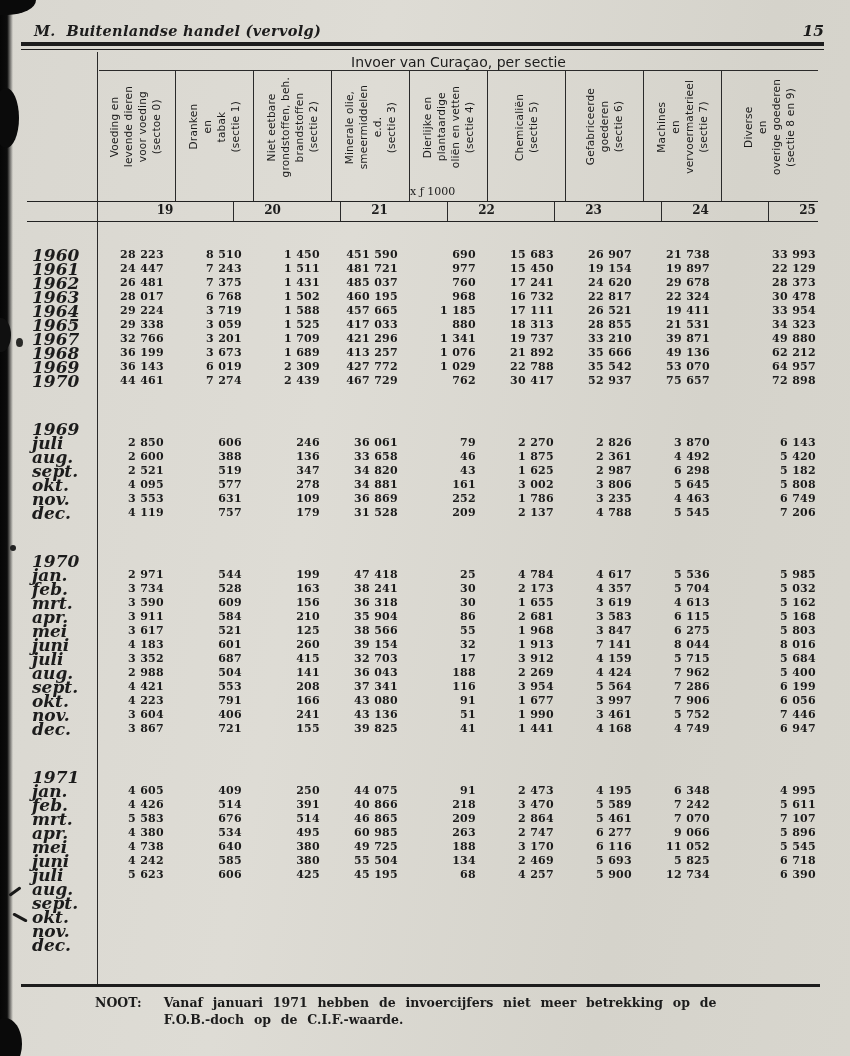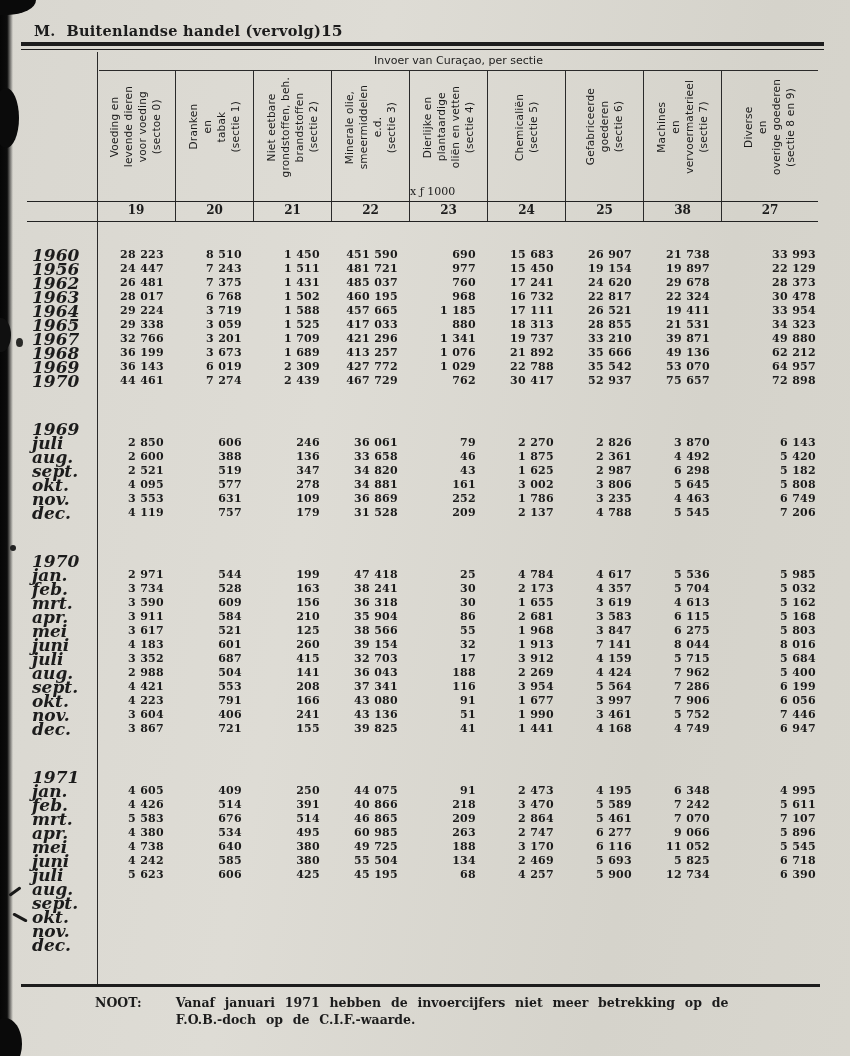--- a/index.html
+++ b/index.html
@@ -17,57 +17,57 @@
   .blob-a { position:absolute; left:-7px; top:88px; width:26px; height:60px; background:#0b0b0b; border-radius:50%; }
   .blob-b { position:absolute; left:-9px; top:318px; width:20px; height:34px; background:#101010; border-radius:50%; }
   .speck-a { position:absolute; left:16px; top:338px; width:7px; height:9px; background:#2a2a28; border-radius:50%; }
   .speck-b { position:absolute; left:10px; top:545px; width:6px; height:6px; background:#222; border-radius:50%; }
   .mark-a { position:absolute; left:8px; top:890px; width:14px; height:3px; background:#1a1a1a; transform:rotate(-35deg); border-radius:2px; }
   .mark-b { position:absolute; left:12px; top:916px; width:16px; height:3px; background:#1a1a1a; transform:rotate(28deg); border-radius:2px; }
   .blob-bottom { position:absolute; left:-12px; top:1018px; width:34px; height:52px; background:#0a0a0a; border-radius:50%; }
 
   
   .page-header { position:absolute; top:21px; left:34px; right:26px;
-    display:flex; justify-content:flex-start; align-items:baseline; }
+    display:flex; justify-content:space-between; align-items:baseline;font-style:italic; }
   .header-title { font-weight:bold; font-size:14.5px; letter-spacing:.3px; white-space:pre; }
   .page-num { font-weight:bold; font-size:15.5px; }
   .rule-thick { position:absolute; left:21px; right:26px; top:42px; height:3.5px; background:#1d1d1d; }
   .rule-thin  { position:absolute; left:21px; right:26px; top:49px; height:1.2px; background:#1d1d1d; }
   .rule-bottom{ position:absolute; left:21px; right:30px; top:984px; height:3px; background:#1d1d1d; }
   .vline { position:absolute; left:97px; top:52px; width:1px; height:932px; background:#2a2a2a; }
 
   
   .table { position:absolute; left:27px; top:52px; width:791px; }
   .grid { display:grid; grid-template-columns:70px 78px 78px 78px 78px 78px 78px 78px 78px 97px; }
   .title-row { margin-left:72px; height:19px; border-bottom:1px solid #2a2a2a;
-    text-align:center; font-family:"DejaVu Sans",sans-serif; font-size:11px; padding-top:2px; }
+    text-align:center; font-family:"DejaVu Sans",sans-serif; font-size:14px; padding-top:2px; }
   .ch { border-left:1px solid #2a2a2a; height:112px; display:flex; align-items:center; justify-content:center; }
   .ch.first { border-left:none; }
   .rot { writing-mode:vertical-rl; transform:rotate(180deg); white-space:pre-line;
     font-family:"DejaVu Sans",sans-serif; font-size:10.5px; line-height:1.32;
     text-align:center; letter-spacing:.2px; }
   .uc { border-left:1px solid #2a2a2a; height:18px; text-align:left;
     font-size:11px; padding-top:2px; }
   .uc.first { border-left:none; }
-  .nums-row { border-top:1.5px solid #222; border-bottom:1.5px solid #222; }
+  .nums-row { border-top:1.5px solid #222; border-bottom:1.5px solid #222;gap:29px; }
   .nc { border-left:1px solid #2a2a2a; height:19px; text-align:center;
     font-weight:bold; font-size:12px; padding-top:1px; }
   .nc.first { border-left:none; }
 
   .tbody { padding-top:26px; }
   .tsection { margin-top:34px; }
   .tsection:first-child { margin-top:0; }
   .trow { display:grid; grid-template-columns:70px 78px 78px 78px 78px 78px 78px 78px 78px 97px;
     height:14px; line-height:14px; }
   .rlabel { font-weight:bold; font-style:italic; font-size:17px; padding-left:5px; }
   .val { text-align:right; padding-right:11px; font-weight:bold; font-size:11px; letter-spacing:.3px; }
   .val:last-child { padding-right:2px; }
 
   
-  .noot { position:absolute; left:95px; top:995px; display:flex; gap:34px;
+  .noot { position:absolute; left:95px; top:995px; display:flex; gap:22px;
     font-weight:bold; font-size:12.5px; }
   .noot-text { width:565px; line-height:1.35; word-spacing:5.5px; white-space:pre-line; }
 </style>
 </head>
 <body>
 
 <div class="page">
 
   <div class="edge-left"></div>
   <div class="corner-tl"></div>
@@ -178,21 +178,21 @@
             <div class="val">8 510</div>
             <div class="val">1 450</div>
             <div class="val">451 590</div>
             <div class="val">690</div>
             <div class="val">15 683</div>
             <div class="val">26 907</div>
             <div class="val">21 738</div>
             <div class="val">33 993</div>
           </div>
           <div class="trow">
-            <div class="rlabel">1956</div>
+            <div class="rlabel">1961</div>
             <div class="val">24 447</div>
             <div class="val">7 243</div>
             <div class="val">1 511</div>
             <div class="val">481 721</div>
             <div class="val">977</div>
             <div class="val">15 450</div>
             <div class="val">19 154</div>
             <div class="val">19 897</div>
             <div class="val">22 129</div>
           </div>

